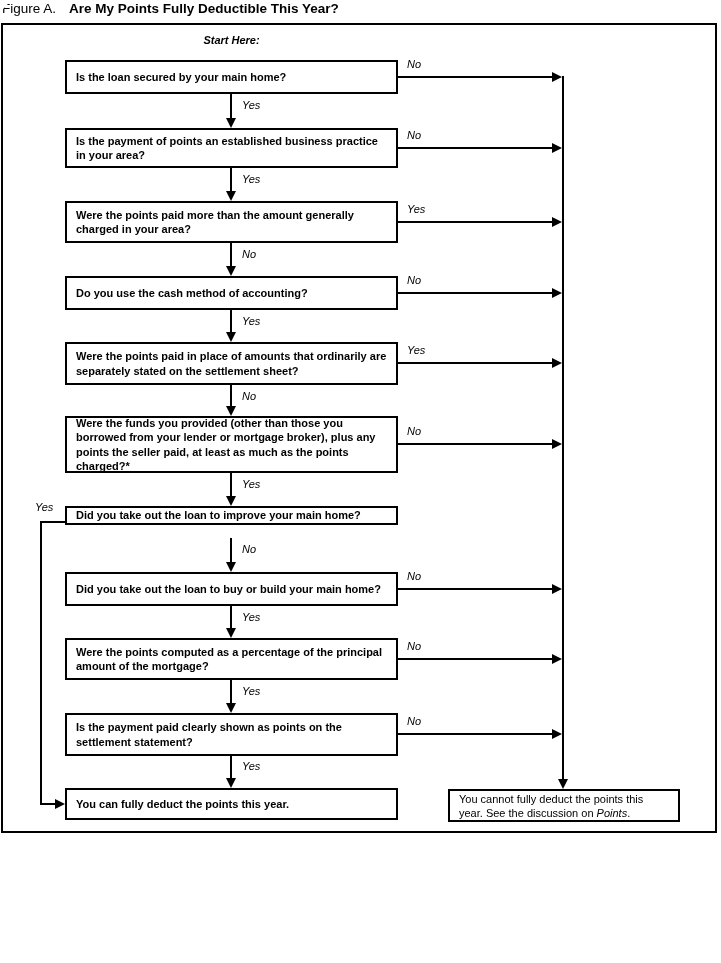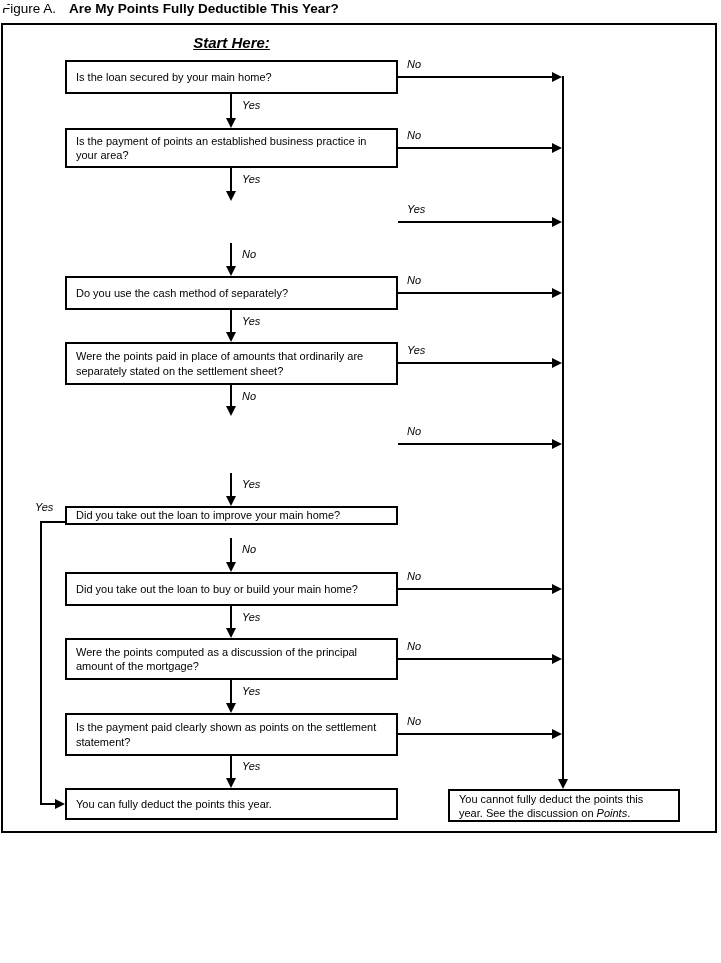--- a/index.html
+++ b/index.html
@@ -9,25 +9,25 @@
   }
   
   #title{position:absolute;left:2px;top:1px;white-space:nowrap;font-size:13.5px;}
   #title .fig-label{font-weight:normal;}
   #title .fig-main{font-weight:bold;margin-left:13px;}
   
   #frame{position:absolute;left:1px;top:23px;width:716px;height:810px;
     border:2px solid #000;box-sizing:border-box;background:#fff;}
   
   .start-label{position:absolute;left:65px;top:34px;width:333px;text-align:center;
-    font-size:15px;font-weight:bold;font-style:italic;text-decoration:underline;}
+    font-size:11px;font-weight:bold;font-style:italic;}
   
   .qbox{position:absolute;left:65px;width:333px;border:2px solid #000;background:#fff;
     box-sizing:border-box;display:flex;align-items:center;font-size:11px;line-height:1.28;
-    padding:1px 9px;}
+    padding:1px 9px;font-weight:bold;}
   .rbox{position:absolute;left:448px;width:232px;border:2px solid #000;background:#fff;
     box-sizing:border-box;display:flex;align-items:flex-start;font-size:11px;line-height:1.28;
     padding:1px 9px;}
   
   .vline,.hline{position:absolute;background:#000;}
   .vline{width:2px;}
   .hline{height:2px;}
   .arr-down{position:absolute;width:0;height:0;
     border-left:5px solid transparent;border-right:5px solid transparent;
     border-top:10px solid #000;}
@@ -52,34 +52,40 @@
   <div id="frame"></div>
 
   <div class="start-label">Start Here:</div>
 
   <div class="qbox" style="top:60px;height:34px">
       <span>Is the loan secured by your main home?</span>
     </div>
   <div class="qbox" style="top:128px;height:40px">
       <span>Is the payment of points an established business practice in your area?</span>
     </div>
+  <div class="qbox" style="top:201px;height:42px">
+      <span>Were the points paid more than the amount generally charged in your area?</span>
+    </div>
   <div class="qbox" style="top:276px;height:34px">
-      <span>Do you use the cash method of separately?</span>
+      <span>Do you use the cash method of accounting?</span>
     </div>
   <div class="qbox" style="top:342px;height:43px">
       <span>Were the points paid in place of amounts that ordinarily are separately stated on the settlement sheet?</span>
+    </div>
+  <div class="qbox" style="top:416px;height:57px">
+      <span>Were the funds you provided (other than those you borrowed from your lender or mortgage broker), plus any points the seller paid, at least as much as the points charged?*</span>
     </div>
   <div class="qbox" style="top:506px;height:19px">
       <span>Did you take out the loan to improve your main home?</span>
     </div>
   <div class="qbox" style="top:572px;height:34px">
       <span>Did you take out the loan to buy or build your main home?</span>
     </div>
   <div class="qbox" style="top:638px;height:42px">
-      <span>Were the points computed as a discussion of the principal amount of the mortgage?</span>
+      <span>Were the points computed as a percentage of the principal amount of the mortgage?</span>
     </div>
   <div class="qbox" style="top:713px;height:43px">
       <span>Is the payment paid clearly shown as points on the settlement statement?</span>
     </div>
 
   <div class="qbox" style="top:788px;height:32px">
       <span>You can fully deduct the points this year.</span>
     </div>
   <div class="rbox" style="top:789px;height:33px">
     <span><span>You cannot fully deduct the points this year. See the discussion on </span><span class="italic">Points</span><span>.</span></span>

